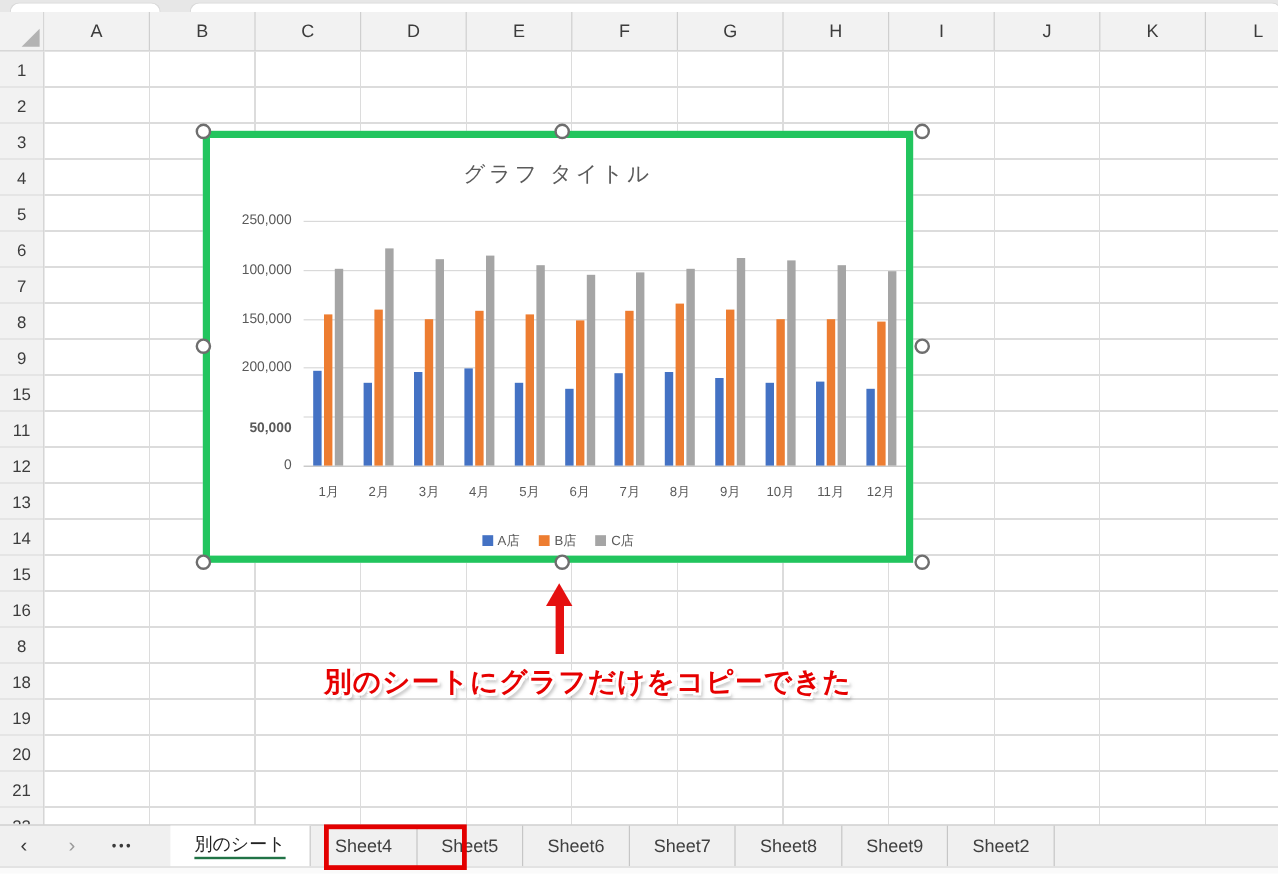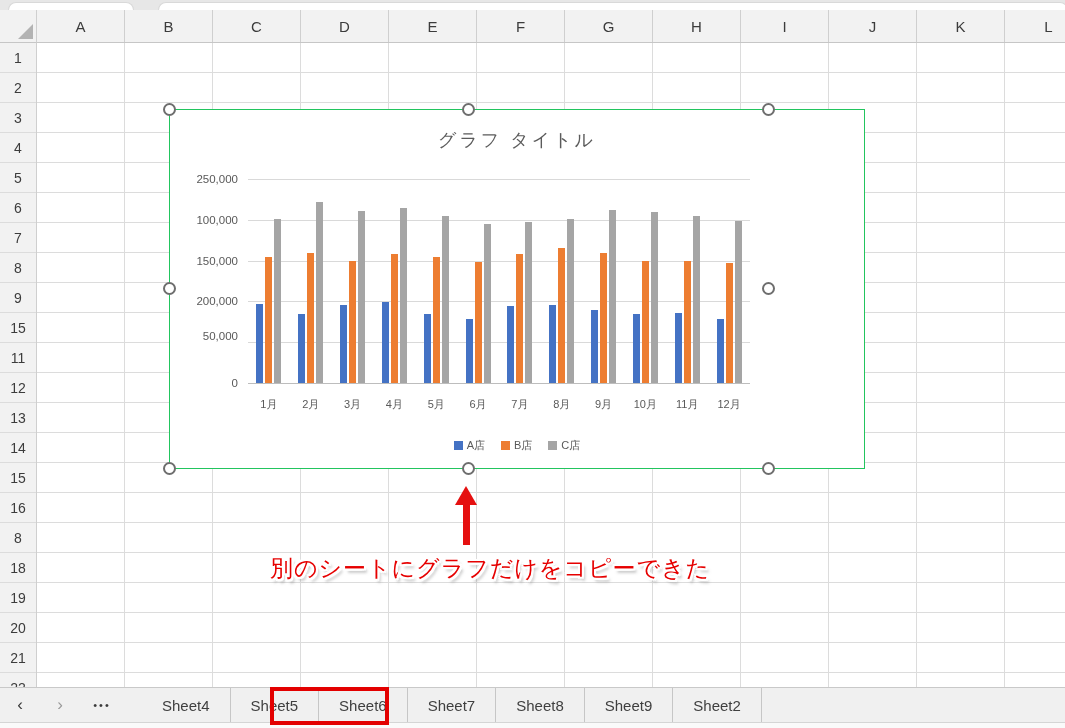--- a/index.html
+++ b/index.html
@@ -25,22 +25,22 @@
   
   #row-headers { left:0; top:43px; width:37px; background:#f2f2f2; border-right:1px solid #cfcfcf; }
   .row-h { width:36px; height:30px; display:flex; align-items:center; justify-content:center;
            color:#3c3c3c; font-size:14px; border-bottom:1px solid #dcdcdc; }
   #grid-bg { left:37px; top:43px; width:1028px; height:660px; background-color:#fff;
              background-image:
                repeating-linear-gradient(to right, transparent 0 87px, #dcdcdc 87px 88px),
                repeating-linear-gradient(to bottom, transparent 0 29px, #dcdcdc 29px 30px); }
 
   
-  #chart { left:169px; top:109px; width:696px; height:360px; background:#fff;
-           border:1px solid #22c55e; z-index:3; }
+  #chart { left:169px; top:109px; width:592px; height:360px; background:#fff;
+           border:6px solid #22c55e; z-index:3; }
   .handle { position:absolute; width:13px; height:13px; border-radius:50%;
             background:#fff; border:2px solid #6e6e6e; z-index:4; }
   #chart-title { position:absolute; left:0; top:18px; width:100%; text-align:center;
                  color:#5b5b5b; font-size:18px; letter-spacing:3px; }
   #plot { position:absolute; left:78px; top:69px; width:502px; height:204px; }
   .gridline { position:absolute; left:0; width:100%; height:1px; background:#d9d9d9; }
   #baseline { position:absolute; left:0; bottom:-1px; width:100%; height:1px; background:#bdbdbd; }
   #y-labels { position:absolute; left:0; top:0; }
   .y-lab { position:absolute; width:66px; text-align:right; color:#595959; font-size:11.5px; }
   #bars { position:absolute; left:0; top:0; width:100%; height:100%; display:flex; }
@@ -52,21 +52,21 @@
             justify-content:center; gap:16px; }
   .leg-item { display:flex; align-items:center; gap:4px; color:#595959; font-size:11px; }
   .leg-swatch { width:9px; height:9px; display:inline-block; }
 
   
   #anno-arrow-stem { left:463px; top:504px; width:7px; height:41px; background:#e51010; z-index:6; }
   #anno-arrow-head { left:455px; top:486px; width:0; height:0; z-index:6;
                      border-left:11px solid transparent; border-right:11px solid transparent;
                      border-bottom:19px solid #e51010; }
   #anno-text { left:200px; top:553px; width:580px; text-align:center; z-index:6;
-               color:#e60000; font-size:23px; font-weight:normal; letter-spacing:1px;
+               color:#e60000; font-size:23px; font-weight:bold; letter-spacing:1px;
                text-shadow:-2px -2px 0 #fff, 2px -2px 0 #fff, -2px 2px 0 #fff, 2px 2px 0 #fff,
                            0 -2px 0 #fff, 0 2px 0 #fff, -2px 0 0 #fff, 2px 0 0 #fff,
                            3px 4px 3px rgba(120,120,120,.55); }
 
   
   #tabbar { left:0; top:687px; width:1065px; height:35px; background:#f0f0f0;
             border-top:1px solid #c9c9c9; z-index:5; display:flex; align-items:stretch; }
   .nav-btn { display:flex; align-items:center; justify-content:center; width:40px;
              color:#3a3a3a; font-size:17px; }
   .nav-btn.dim { color:#9a9a9a; }
@@ -205,21 +205,21 @@
           <div class="bar" style="height: 119.952px; background: rgb(237, 125, 49);"></div>
           <div class="bar" style="height: 162.384px; background: rgb(165, 165, 165);"></div>
         </div>
       </div>
   </div>
   <div id="y-labels">
       <div class="y-lab" style="left: 2px; top: 63px;">250,000</div>
       <div class="y-lab" style="left: 2px; top: 103.8px;">100,000</div>
       <div class="y-lab" style="left: 2px; top: 144.6px;">150,000</div>
       <div class="y-lab" style="left: 2px; top: 185.4px;">200,000</div>
-      <div class="y-lab" style="left: 2px; top: 220px;">50,000</div>
+      <div class="y-lab" style="left: 2px; top: 236px; font-weight: bold;">50,000</div>
       <div class="y-lab" style="left: 2px; top: 267px;">0</div>
     </div>
   <div id="x-labels">
       <div class="x-lab">1月</div>
       <div class="x-lab">2月</div>
       <div class="x-lab">3月</div>
       <div class="x-lab">4月</div>
       <div class="x-lab">5月</div>
       <div class="x-lab">6月</div>
       <div class="x-lab">7月</div>
@@ -257,20 +257,23 @@
 <div id="anno-arrow-head" class="abs"></div>
 <div id="anno-arrow-stem" class="abs"></div>
 <div id="anno-text" class="abs">別のシートにグラフだけをコピーできた</div>
 
 <div id="tabbar" class="abs">
   <div class="nav-btn">‹</div>
   <div class="nav-btn dim">›</div>
   <div id="nav-more">•••</div>
   <div style="width:18px;"></div>
   <div id="tabs-container" style="display:flex;">
+      <div class="sheet-tab active">
+        <span class="tab-label">別のシート</span>
+      </div>
       <div class="sheet-tab">
         <span class="tab-label">Sheet4</span>
       </div>
       <div class="sheet-tab">
         <span class="tab-label">Sheet5</span>
       </div>
       <div class="sheet-tab">
         <span class="tab-label">Sheet6</span>
       </div>
       <div class="sheet-tab">

